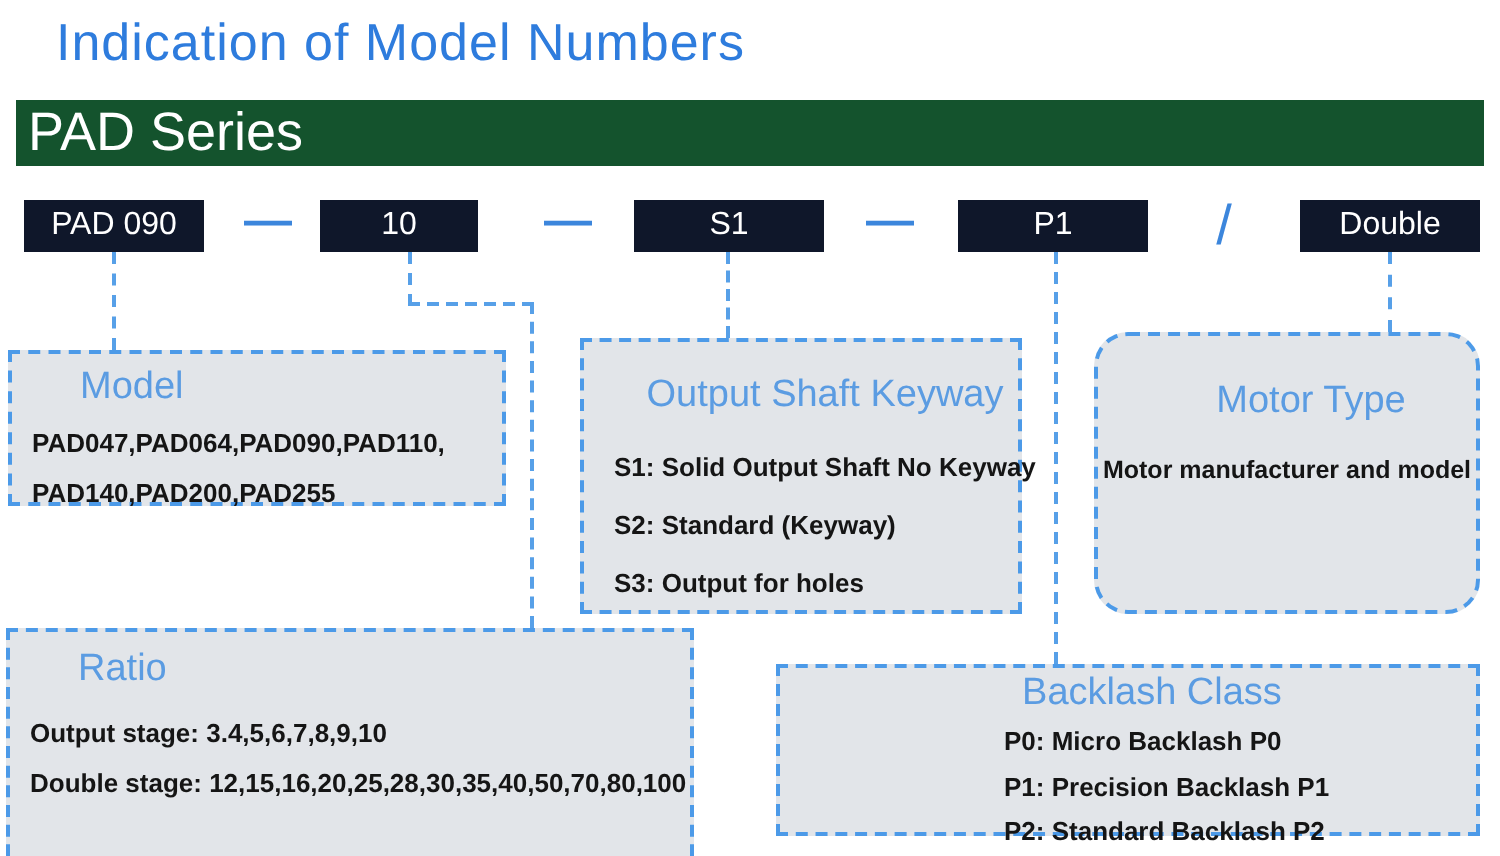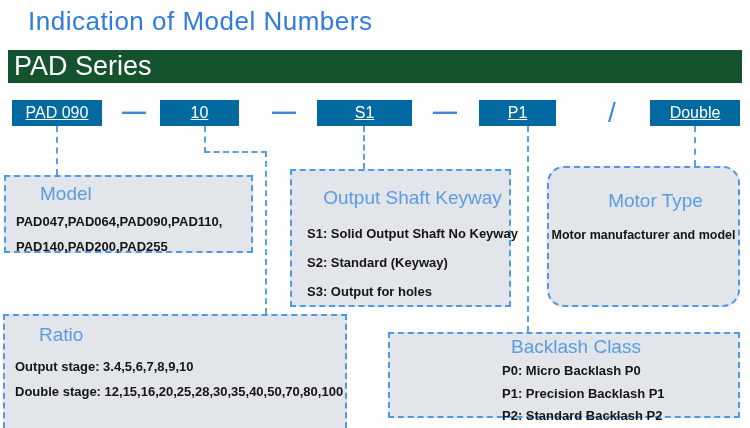--- a/index.html
+++ b/index.html
@@ -12,22 +12,22 @@
   #page-title{
     left:28px;top:6px;font-size:26px;font-weight:400;color:#2e7cdd;letter-spacing:0.5px;
     white-space:nowrap;
   }
   #series-banner{
     left:8px;top:50px;width:734px;height:33px;background:#14532d;color:#ffffff;
     font-size:27px;line-height:33px;padding-left:6px;box-sizing:border-box;white-space:nowrap;
   }
   
   .code-box{
-    top:100px;height:26px;background:#0369a1;color:#ffffff;text-align:center;
-    font-size:16px;line-height:26px;white-space:nowrap;text-decoration:underline;
+    top:100px;height:26px;background:#0f172a;color:#ffffff;text-align:center;
+    font-size:16px;line-height:26px;white-space:nowrap;
   }
   .sep{
     top:100px;height:26px;color:#3c86dc;text-align:center;font-weight:700;
   }
   .sep-dash{font-size:24px;line-height:22px;}
   .sep-slash{font-size:28px;line-height:26px;font-weight:400;}
   
   .vline{width:0;border-left:2px dashed #57a0e8;}
   .hline{height:0;border-top:2px dashed #57a0e8;}
   
@@ -69,21 +69,21 @@
 
   <div id="page-title" class="abs">Indication of Model Numbers</div>
   <div id="series-banner" class="abs">PAD Series</div>
 
   <div class="abs code-box" style="left:12px;width:90px;">PAD 090</div>
   <div class="abs sep sep-dash" style="left:112px;width:44px;">—</div>
   <div class="abs code-box" style="left:160px;width:79px;">10</div>
   <div class="abs sep sep-dash" style="left:262px;width:44px;">—</div>
   <div class="abs code-box" style="left:317px;width:95px;">S1</div>
   <div class="abs sep sep-dash" style="left:423px;width:44px;">—</div>
-  <div class="abs code-box" style="left:479px;width:77px;">P1</div>
+  <div class="abs code-box" style="left:479px;width:95px;">P1</div>
   <div class="abs sep sep-slash" style="left:590px;width:44px;">/</div>
   <div class="abs code-box" style="left:650px;width:90px;">Double</div>
 
   <div class="abs vline" style="left:56px;top:126px;height:49px;"></div>
   <div class="abs vline" style="left:204px;top:126px;height:27px;"></div>
   <div class="abs hline" style="left:204px;top:151px;width:63px;"></div>
   <div class="abs vline" style="left:265px;top:151px;height:163px;"></div>
   <div class="abs vline" style="left:363px;top:126px;height:43px;"></div>
   <div class="abs vline" style="left:527px;top:126px;height:206px;"></div>
   <div class="abs vline" style="left:694px;top:126px;height:40px;"></div>

